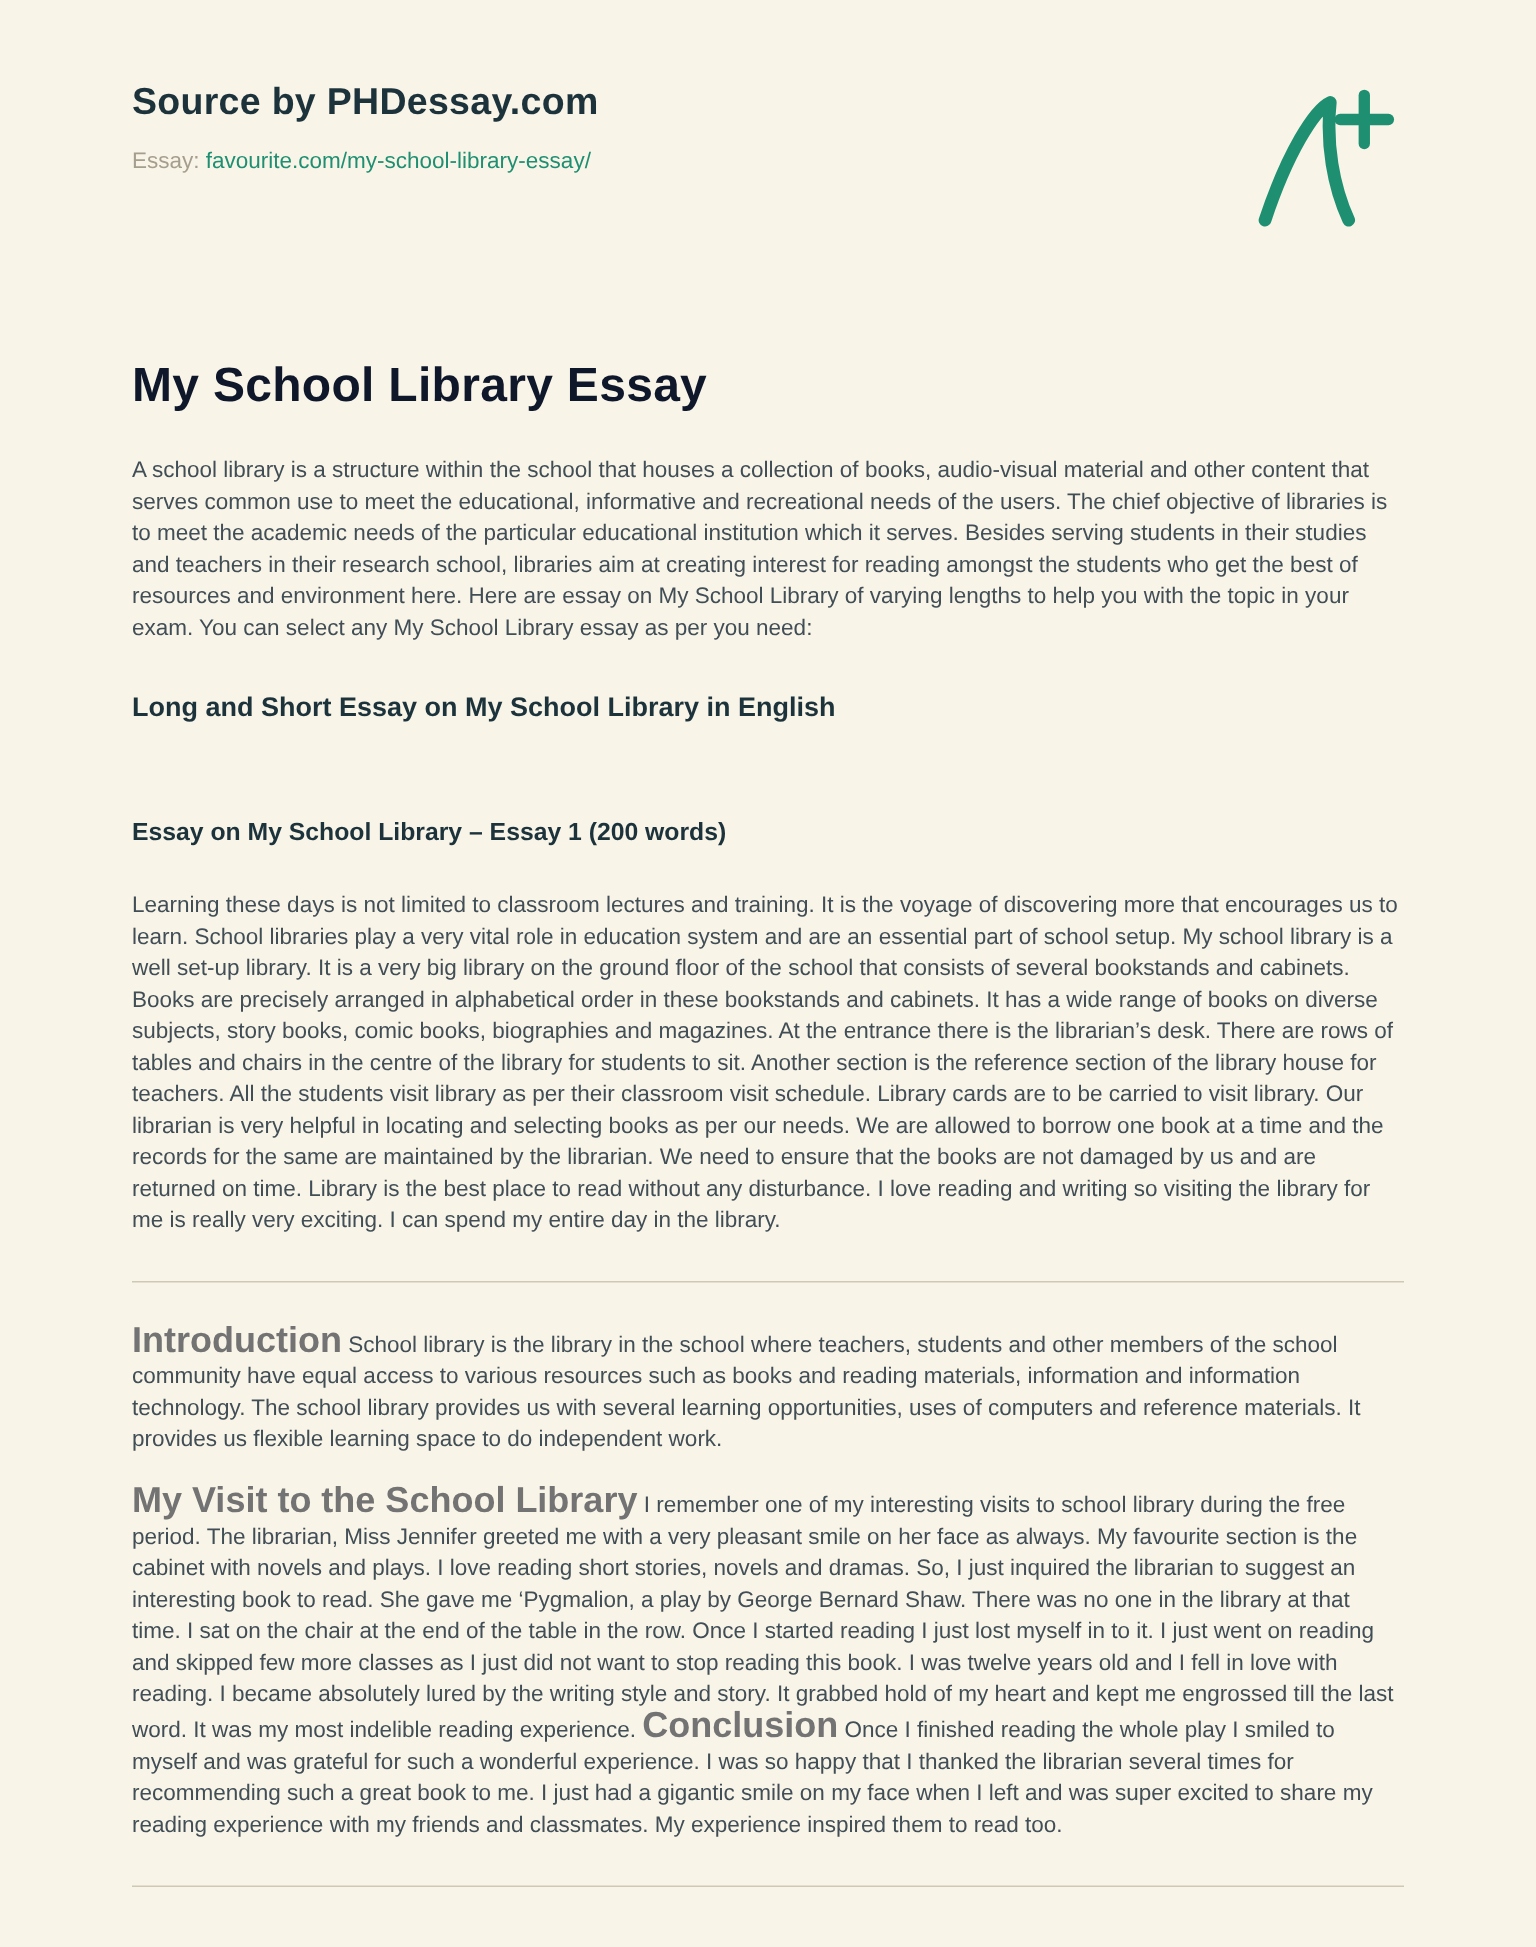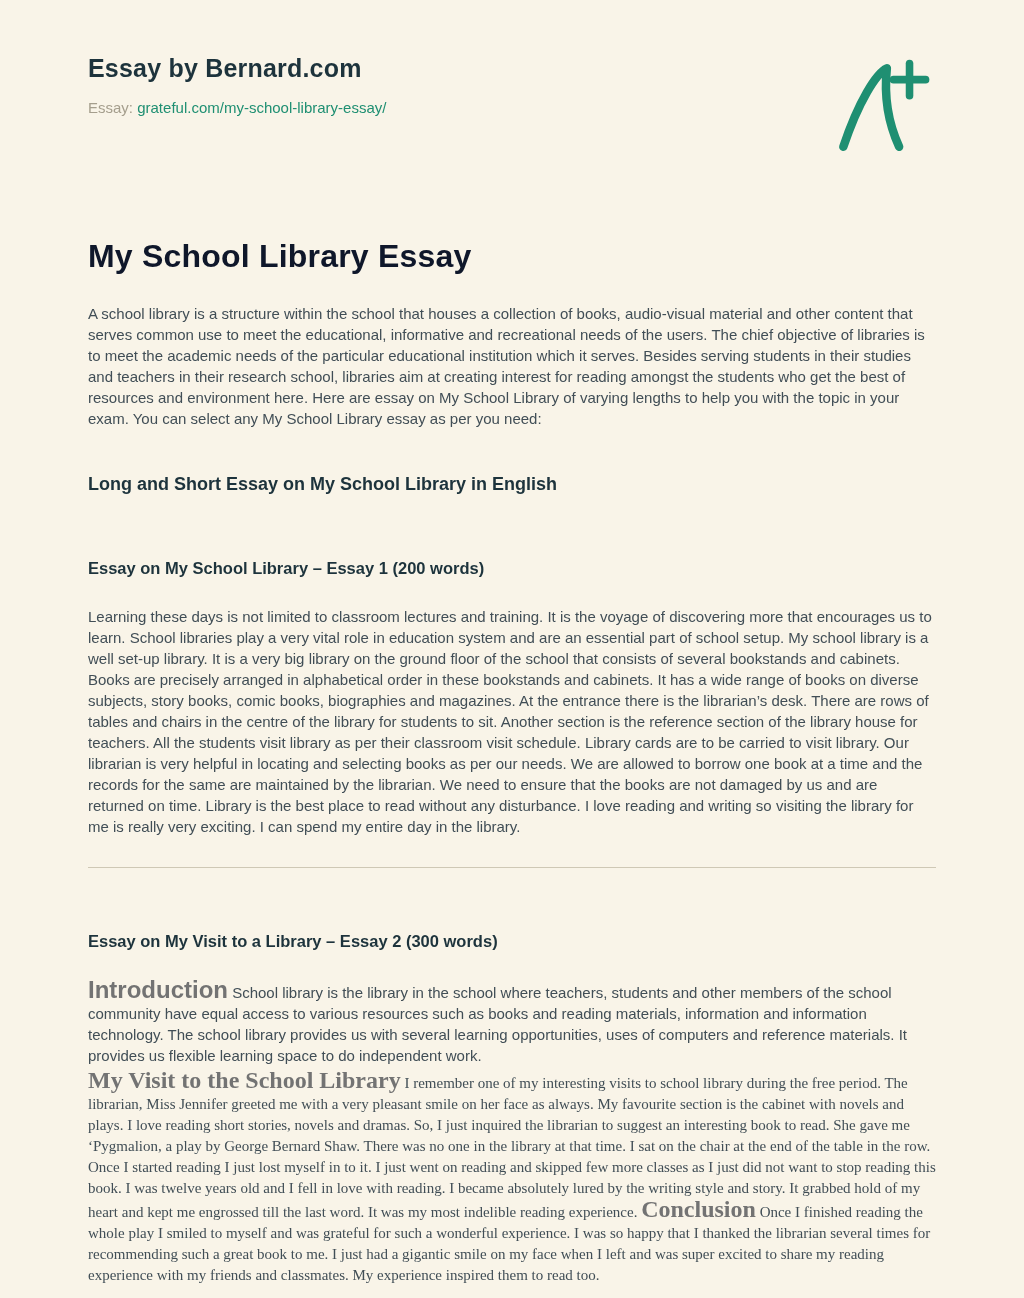--- a/index.html
+++ b/index.html
@@ -58,54 +58,54 @@
     color: #0f172a;
     letter-spacing: 0.2px;
   }
   .body-para {
     margin: 28px 0 0 0;
     font-size: 15px;
     line-height: 21px;
     color: #414e56;
   }
   .section-heading {
-    margin: 45px 0 0 0;
+    margin: 32px 0 0 0;
     font-size: 18px;
     font-weight: bold;
     color: #1d333c;
   }
   .essay-heading {
     margin: 64px 0 0 0;
     font-size: 16.5px;
     font-weight: bold;
     color: #1d333c;
   }
   .inline-heading {
     font-size: 24px;
     font-weight: bold;
     color: #737373;
   }
   .divider {
     border: none;
     border-top: 1px solid #cfc8b5;
     margin: 30px 0 0 0;
   }
-  .block + .block { margin-top: 4px; font-family: Liberation Serif, serif; }
+  .block + .block { margin-top: 20px; }
 </style>
 </head>
 <body>
 
 <div class="page">
 
   <header class="page-header">
     <div>
-      <h1 class="site-title">Essay by Bernard.com</h1>
+      <h1 class="site-title">Source by PHDessay.com</h1>
       <p class="source-line">
         <span class="source-label">Essay:</span>
-        <a class="source-link" href="#">grateful.com/my-school-library-essay/</a>
+        <a class="source-link" href="#">favourite.com/my-school-library-essay/</a>
       </p>
     </div>
     <div class="logo">
       <svg viewBox="0 0 110 110" aria-hidden="true">
         <path d="M12 96 C 28 48 47 18 58 13 C 55 42 60 72 71 96" fill="none" stroke="#1f8f72" stroke-width="9" stroke-linecap="round" stroke-linejoin="round"></path>
         <path d="M82 8 L82 42" fill="none" stroke="#1f8f72" stroke-width="8" stroke-linecap="round"></path>
         <path d="M65 25 L99 25" fill="none" stroke="#1f8f72" stroke-width="8" stroke-linecap="round"></path>
       </svg>
     </div>
   </header>
@@ -116,21 +116,20 @@
 
     <p class="body-para">A school library is a structure within the school that houses a collection of books, audio-visual material and other content that serves common use to meet the educational, informative and recreational needs of the users. The chief objective of libraries is to meet the academic needs of the particular educational institution which it serves. Besides serving students in their studies and teachers in their research school, libraries aim at creating interest for reading amongst the students who get the best of resources and environment here. Here are essay on My School Library of varying lengths to help you with the topic in your exam. You can select any My School Library essay as per you need:</p>
 
     <h3 class="section-heading">Long and Short Essay on My School Library in English</h3>
 
     <h4 class="essay-heading">Essay on My School Library – Essay 1 (200 words)</h4>
     <p class="body-para">Learning these days is not limited to classroom lectures and training. It is the voyage of discovering more that encourages us to learn. School libraries play a very vital role in education system and are an essential part of school setup. My school library is a well set-up library. It is a very big library on the ground floor of the school that consists of several bookstands and cabinets. Books are precisely arranged in alphabetical order in these bookstands and cabinets. It has a wide range of books on diverse subjects, story books, comic books, biographies and magazines. At the entrance there is the librarian’s desk. There are rows of tables and chairs in the centre of the library for students to sit. Another section is the reference section of the library house for teachers. All the students visit library as per their classroom visit schedule. Library cards are to be carried to visit library. Our librarian is very helpful in locating and selecting books as per our needs. We are allowed to borrow one book at a time and the records for the same are maintained by the librarian. We need to ensure that the books are not damaged by us and are returned on time. Library is the best place to read without any disturbance. I love reading and writing so visiting the library for me is really very exciting. I can spend my entire day in the library.</p>
 
     <hr class="divider">
 
-    <h4 class="essay-heading">Essay on My Visit to a Library – Essay 2 (300 words)</h4>
 
     <p class="body-para block"><span class="inline-heading">Introduction</span><span> School library is the library in the school where teachers, students and other members of the school community have equal access to various resources such as books and reading materials, information and information technology. The school library provides us with several learning opportunities, uses of computers and reference materials. It provides us flexible learning space to do independent work.</span></p>
 
     <p class="body-para block"><span class="inline-heading">My Visit to the School Library</span><span> I remember one of my interesting visits to school library during the free period. The librarian, Miss Jennifer greeted me with a very pleasant smile on her face as always. My favourite section is the cabinet with novels and plays. I love reading short stories, novels and dramas. So, I just inquired the librarian to suggest an interesting book to read. She gave me ‘Pygmalion, a play by George Bernard Shaw. There was no one in the library at that time. I sat on the chair at the end of the table in the row. Once I started reading I just lost myself in to it. I just went on reading and skipped few more classes as I just did not want to stop reading this book. I was twelve years old and I fell in love with reading. I became absolutely lured by the writing style and story. It grabbed hold of my heart and kept me engrossed till the last word. It was my most indelible reading experience. </span><span class="inline-heading">Conclusion</span><span> Once I finished reading the whole play I smiled to myself and was grateful for such a wonderful experience. I was so happy that I thanked the librarian several times for recommending such a great book to me. I just had a gigantic smile on my face when I left and was super excited to share my reading experience with my friends and classmates. My experience inspired them to read too.</span></p>
 
     <hr class="divider">
 
   </main>
 </div>
 

